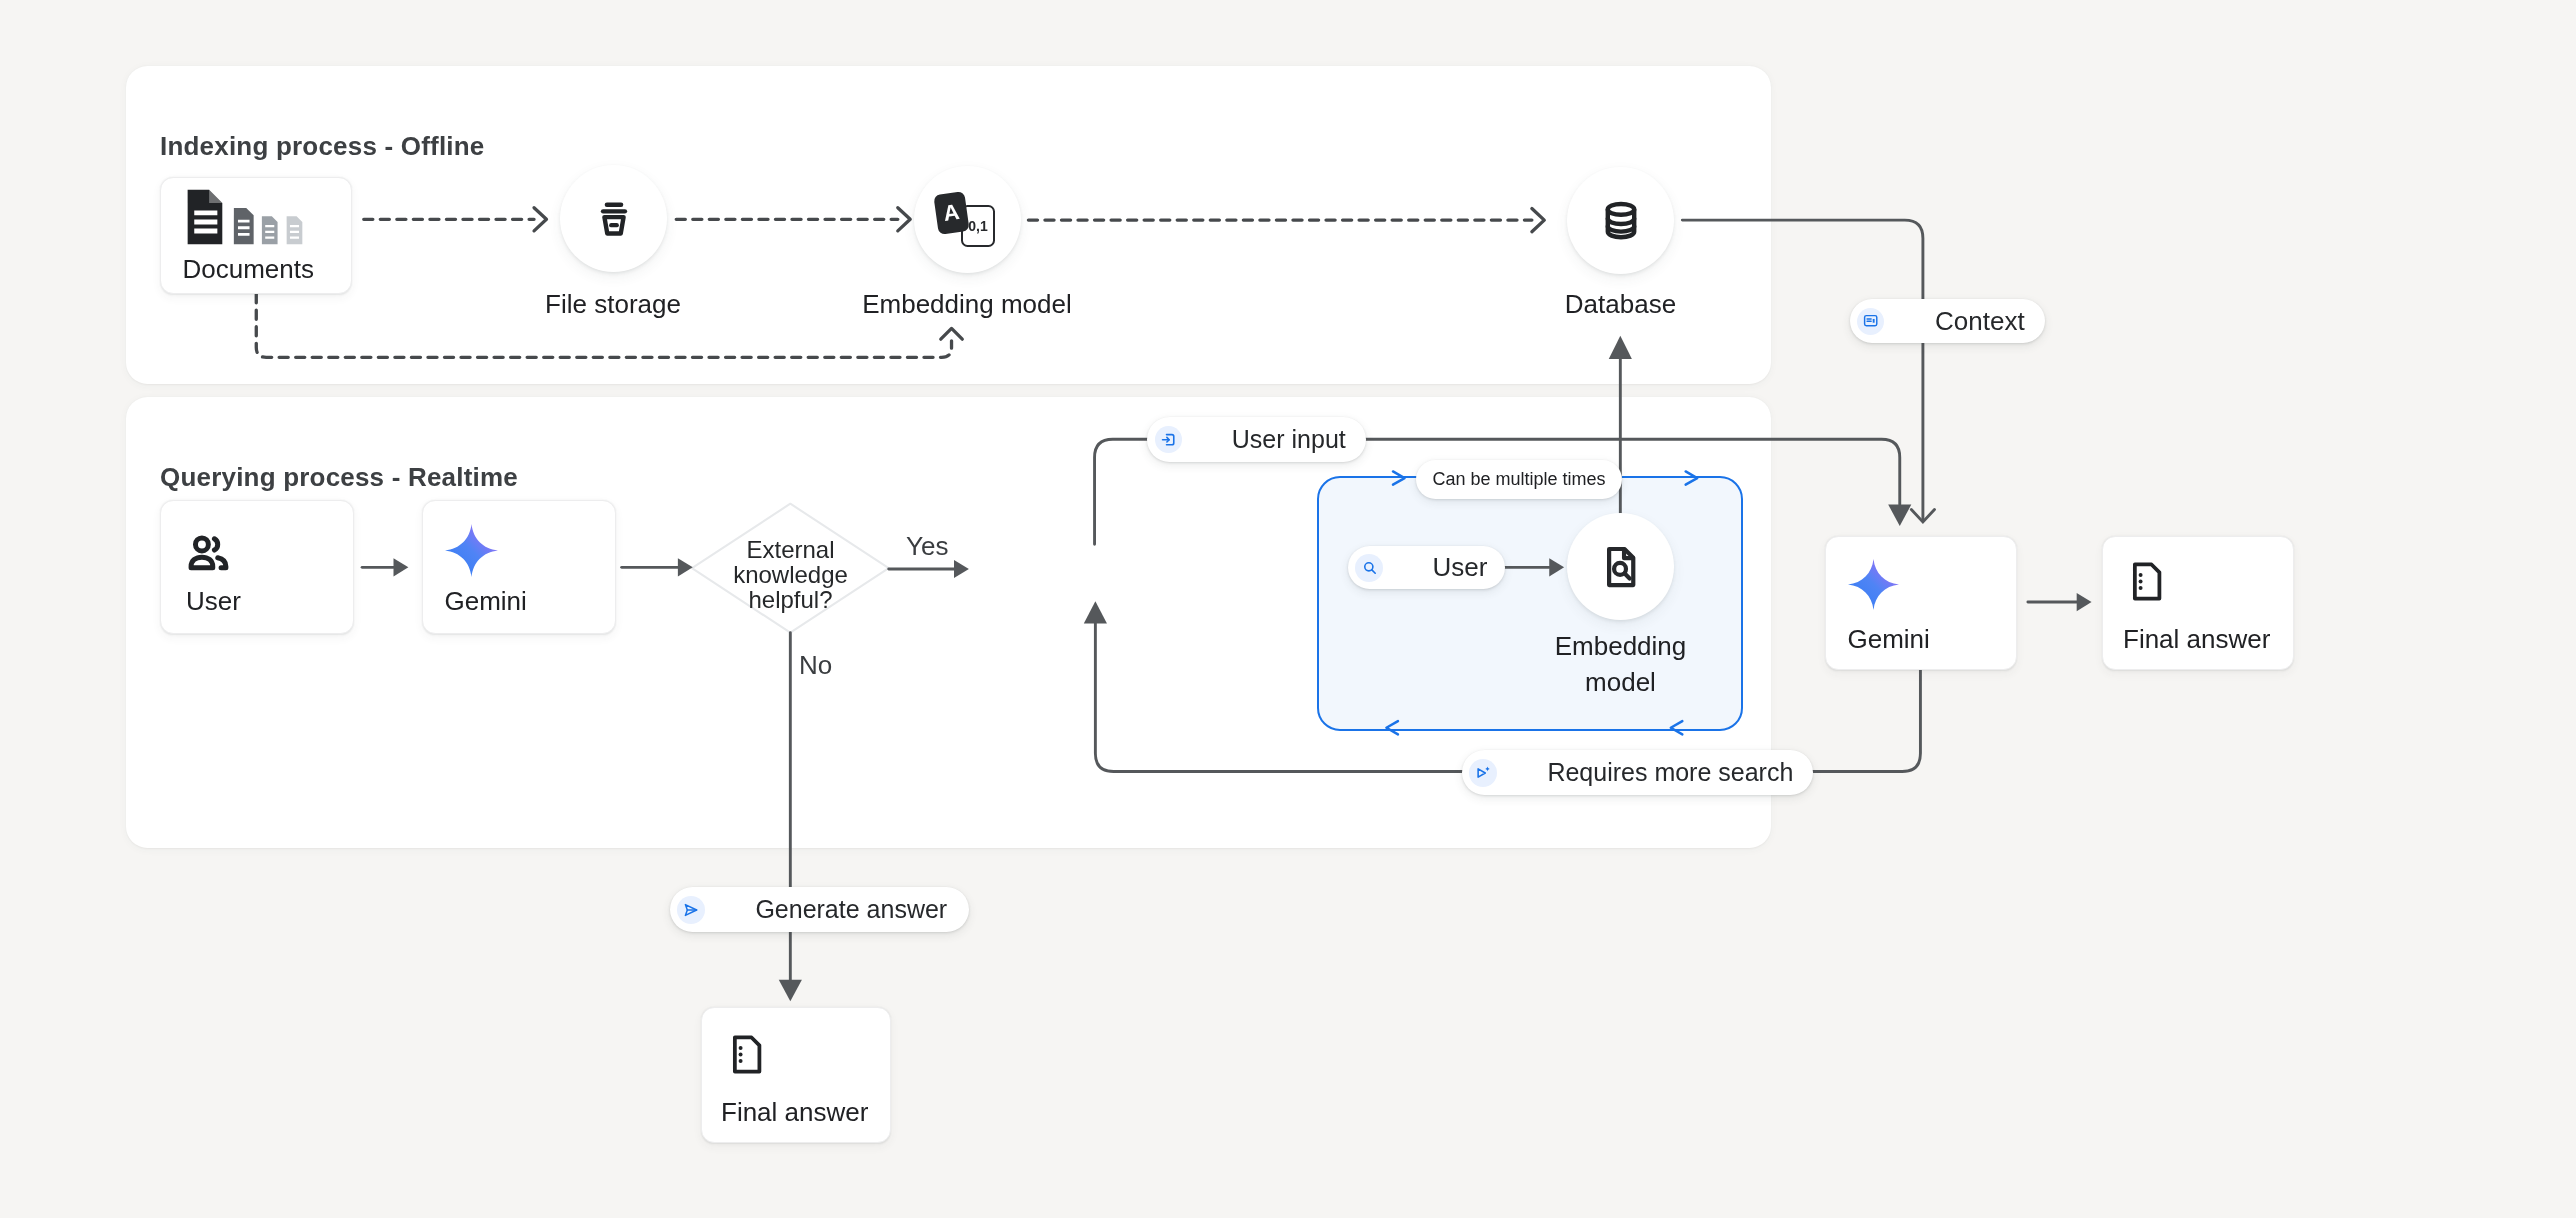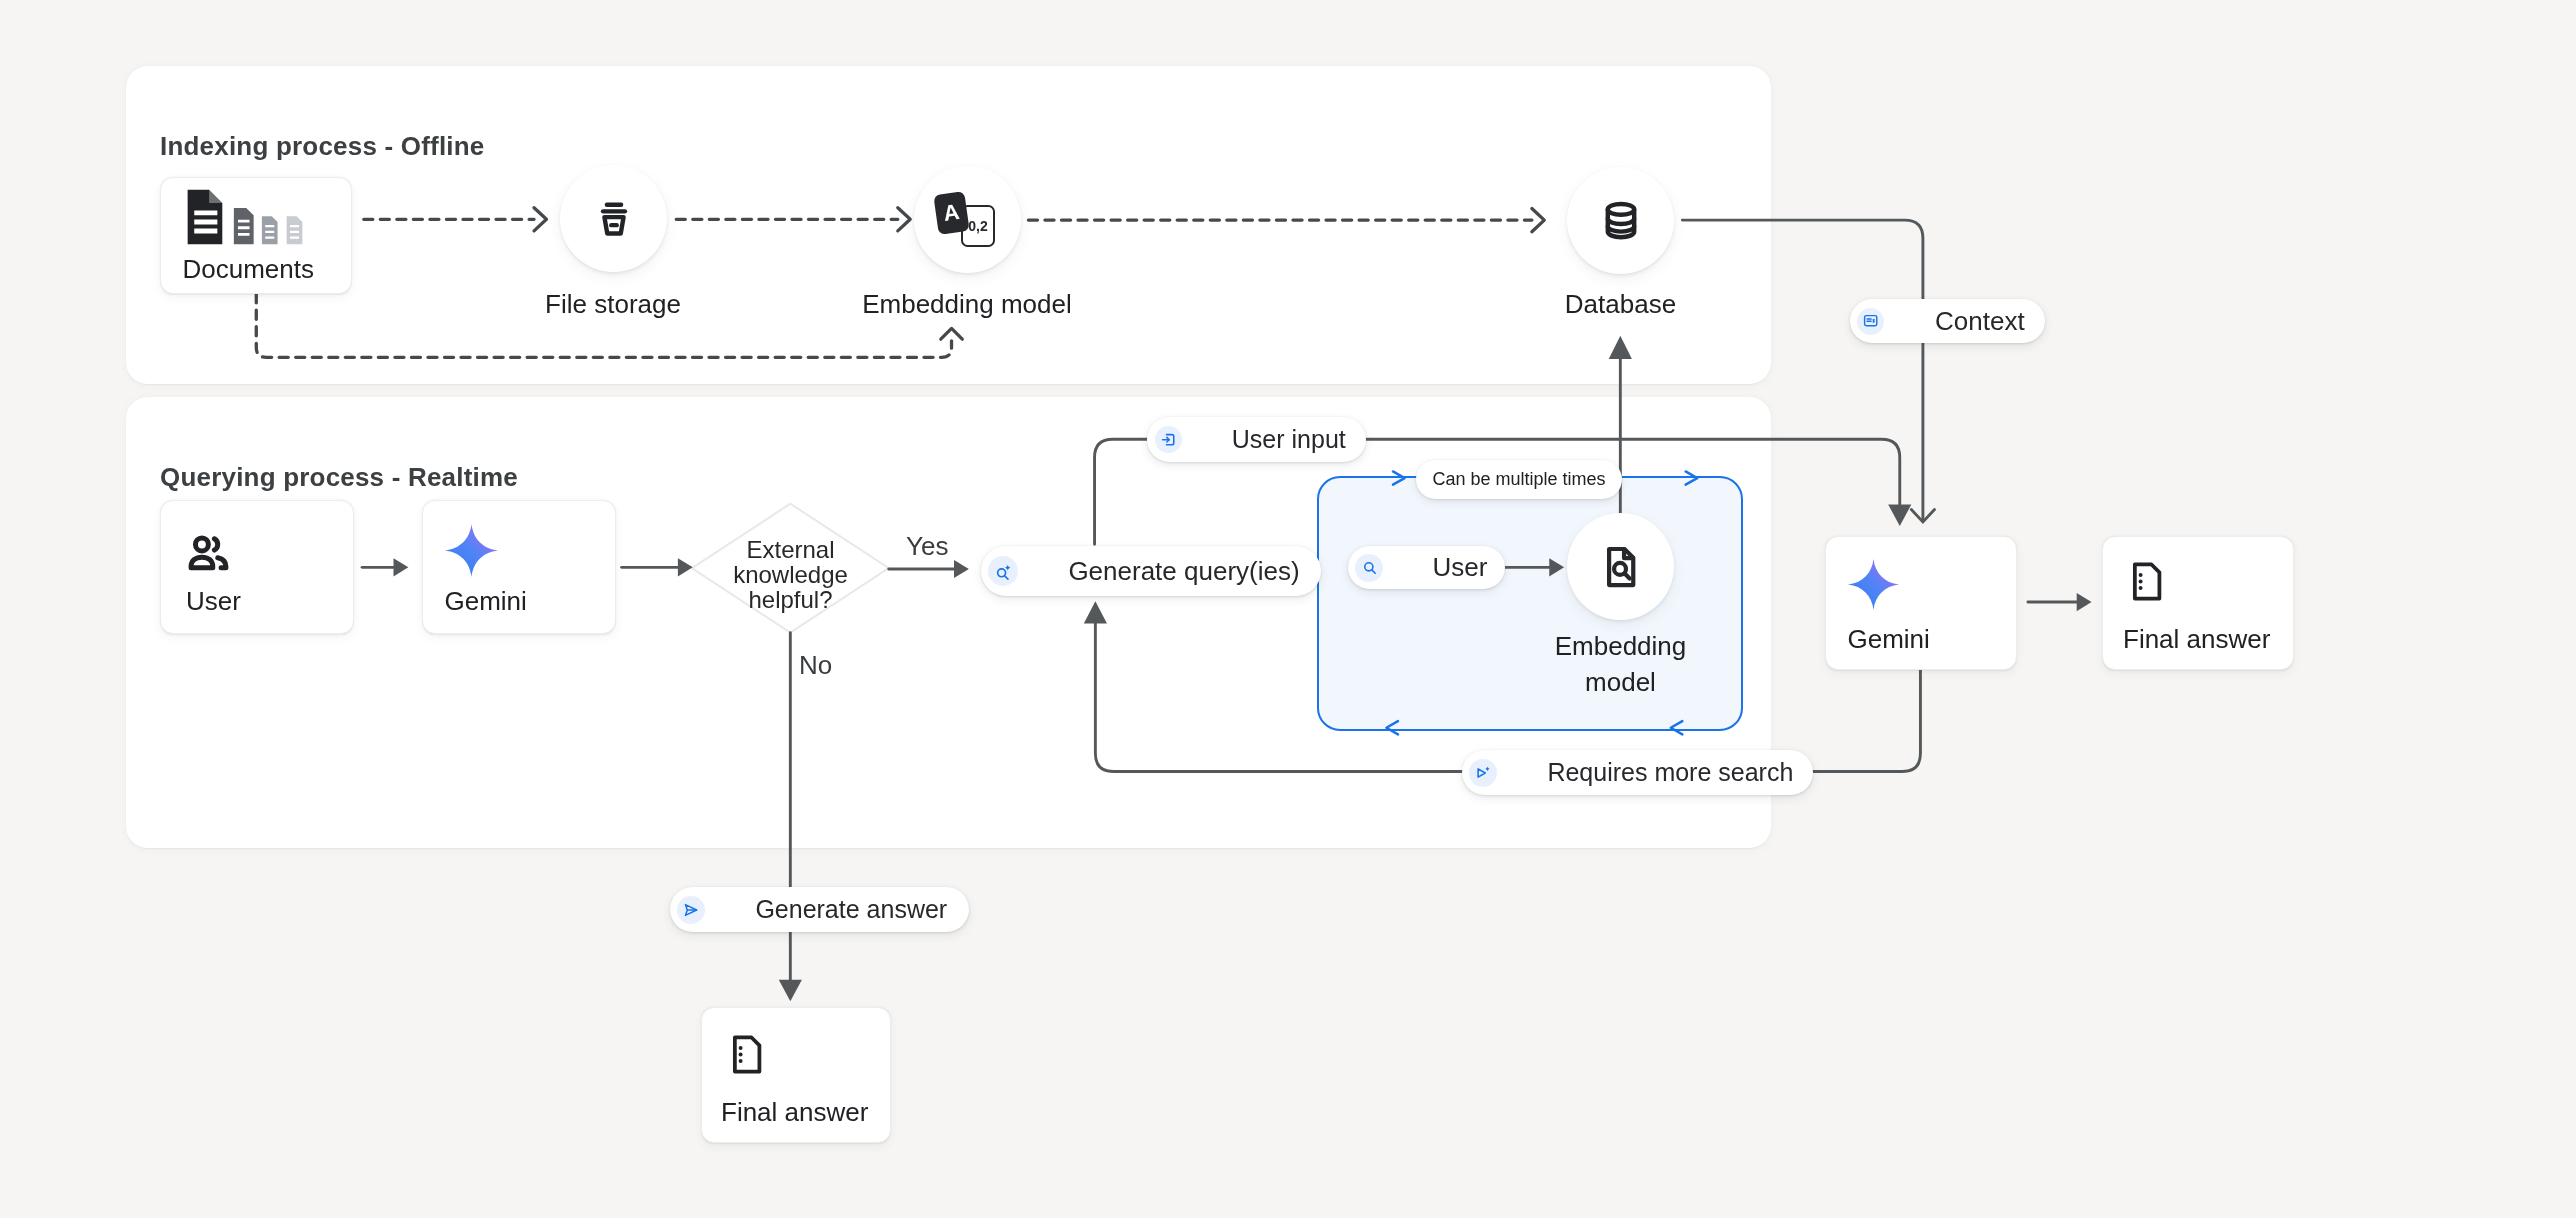--- a/index.html
+++ b/index.html
@@ -128,21 +128,21 @@
       <path d="M8.3 4.6h7.4"></path>
         <path d="M6.3 8h11.4"></path>
       <path d="M7 11l1.5 8.6h7L17 11z"></path>
         <path d="M10.6 15.2h2.8"></path>
     </svg>
   </div>
   <div class="node-label centered lvl4" style="left:522px;top:289px;width:182px;">File storage</div>
 
   <div class="circle-node lvl4" style="left:914px;top:166px;">
     <div style="position:relative;width:69px;height:53px;">
-      <div class="tr-light" style="left:28px;top:11.6px;">0,2</div>
+      <div class="tr-light" style="left:28px;top:11.6px;">0,1</div>
       <div class="tr-dark" style="left:3.3px;top:0;">A</div>
     </div>
   </div>
   <div class="node-label centered lvl4" style="left:843px;top:289px;width:248px;">Embedding model</div>
 
   <div class="circle-node lvl4" style="left:1567px;top:167px;">
     <svg width="48" height="48" viewBox="0 0 24 24" fill="none" stroke="#212326" stroke-width="2.2" stroke-linecap="round">
       <ellipse cx="12" cy="6.2" rx="6.6" ry="2.7"></ellipse>
       <path d="M5.4 6.2v11.2c0 1.5 2.95 2.7 6.6 2.7s6.6-1.2 6.6-2.7V6.2"></path>
       <path d="M5.4 10.8c0 1.5 2.95 2.7 6.6 2.7s6.6-1.2 6.6-2.7"></path>
@@ -169,30 +169,20 @@
   </div>
 
   <div class="diamond-text">
     <div>External</div>
     <div>knowledge</div>
     <div>helpful?</div>
   </div>
   <div class="edge-label lvl4" style="left:906px;top:531px;">Yes</div>
   <div class="edge-label lvl4" style="left:799px;top:650px;">No</div>
 
-  <div class="pill lvl4" style="left:981px;top:546px;height:50px;padding:0 21.5px 0 7.4px;font-size:26px;">
-    <span class="icon-circle" style="width:30px;height:30px;margin-right:10px;">
-      <svg width="19" height="19" viewBox="0 0 24 24" fill="none" stroke="#1a73e8" stroke-width="2.1" stroke-linecap="round">
-        <circle cx="9.6" cy="13.6" r="5"></circle>
-          <path d="M13.4 17.4 17.6 21.6"></path>
-        <path d="M17.3 3.6c.35 2 1.65 3.3 3.65 3.65-2 .35-3.3 1.65-3.65 3.65-.35-2-1.65-3.3-3.65-3.65 2-.35 3.3-1.65 3.65-3.65z" fill="#1a73e8" stroke="none"></path>
-      </svg>
-    </span>
-    <span>Generate query(ies)</span>
-  </div>
 
   <div class="pill lvl4" style="left:1416px;top:460px;height:39px;padding:0 16.5px;font-size:18px;font-weight:500;color:#202124;">
     <span>Can be multiple times</span>
   </div>
 
   <div class="pill lvl4" style="left:1348px;top:546px;height:43px;padding:0 18px 0 7.4px;font-size:26px;">
     <span class="icon-circle" style="width:28px;height:28px;margin-right:9px;">
       <svg width="17.4" height="17.4" viewBox="0 0 24 24" fill="none" stroke="#1a73e8" stroke-width="2.2" stroke-linecap="round">
         <circle cx="10.8" cy="10.8" r="5.6"></circle>
           <path d="M15 15l4.6 4.6"></path>

